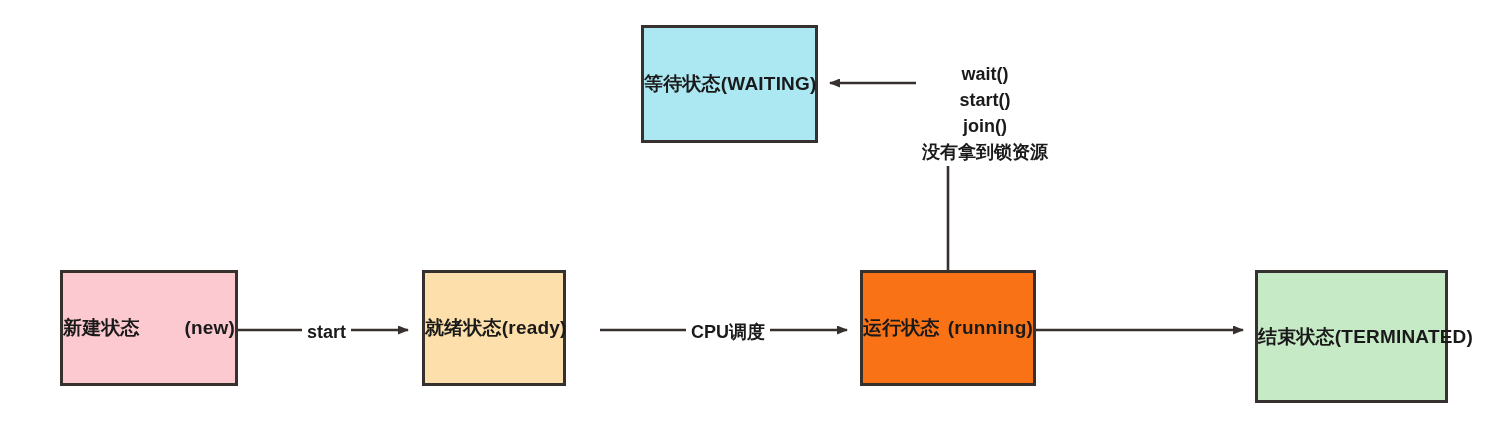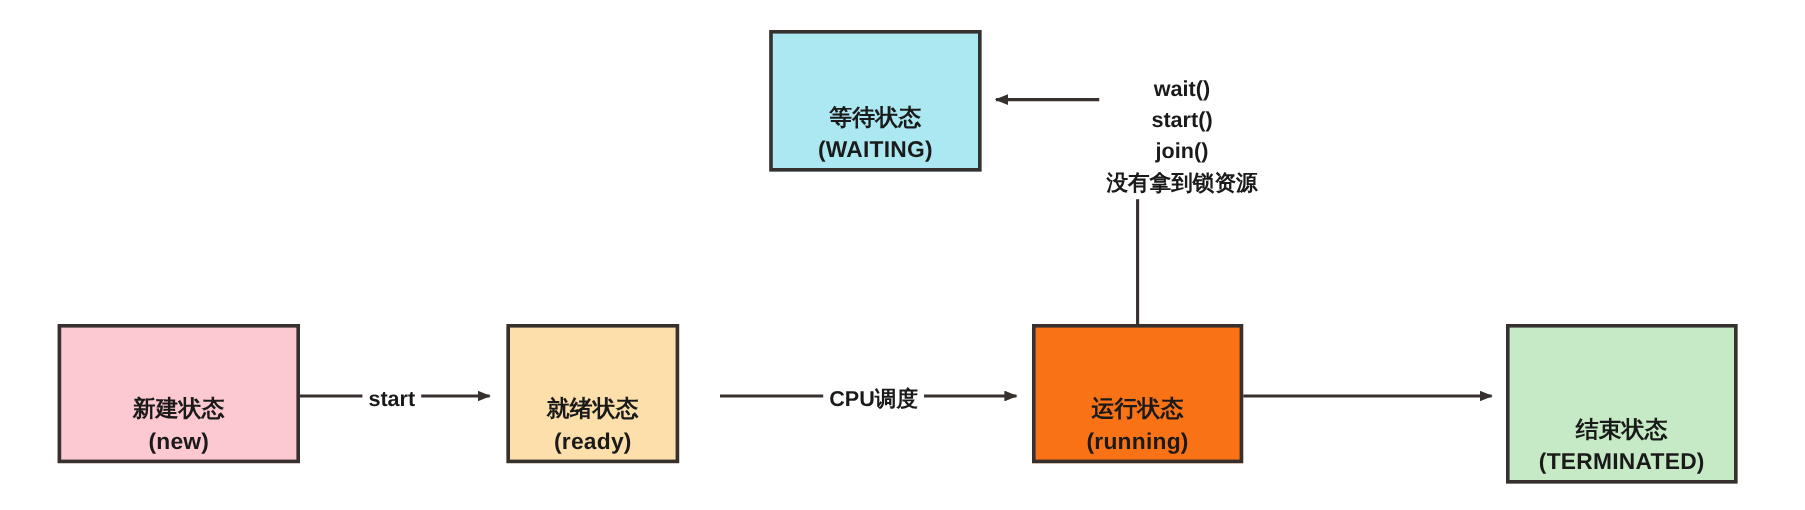--- a/index.html
+++ b/index.html
@@ -19,33 +19,33 @@
     left: 0;
     top: 0;
     width: 1504px;
     height: 425px;
   }
   .node {
     position: absolute;
     box-sizing: border-box;
     border: 3px solid #36312f;
     display: flex;
-    flex-direction: column;
+    flex-direction: row;
     align-items: center;
-    justify-content: flex-end;
+    justify-content: space-between;
     text-align: center;
     color: #1a1a1a;
     font-weight: bold;
     font-size: 19px;
     line-height: 1.45;
     letter-spacing: 0.2px;
   }
   .node .ln { display: block; white-space: nowrap; }
 
-  #node-new      { left: 48px;   top: 270px; width: 202px; height: 116px; background: #fcc9d0; }
+  #node-new      { left: 60px;   top: 270px; width: 178px; height: 116px; background: #fcc9d0; }
   #node-ready    { left: 422px;  top: 270px; width: 144px; height: 116px; background: #fcdfab; }
   #node-running  { left: 860px;  top: 270px; width: 176px; height: 116px; background: #f97316; }
   #node-terminated { left: 1255px; top: 270px; width: 193px; height: 133px; background: #c6eac6; }
   #node-waiting  { left: 641px;  top: 25px;  width: 177px; height: 118px; background: #ace8f2; }
 
   .edge-label {
     position: absolute;
     color: #1a1a1a;
     font-weight: bold;
     font-size: 18px;

